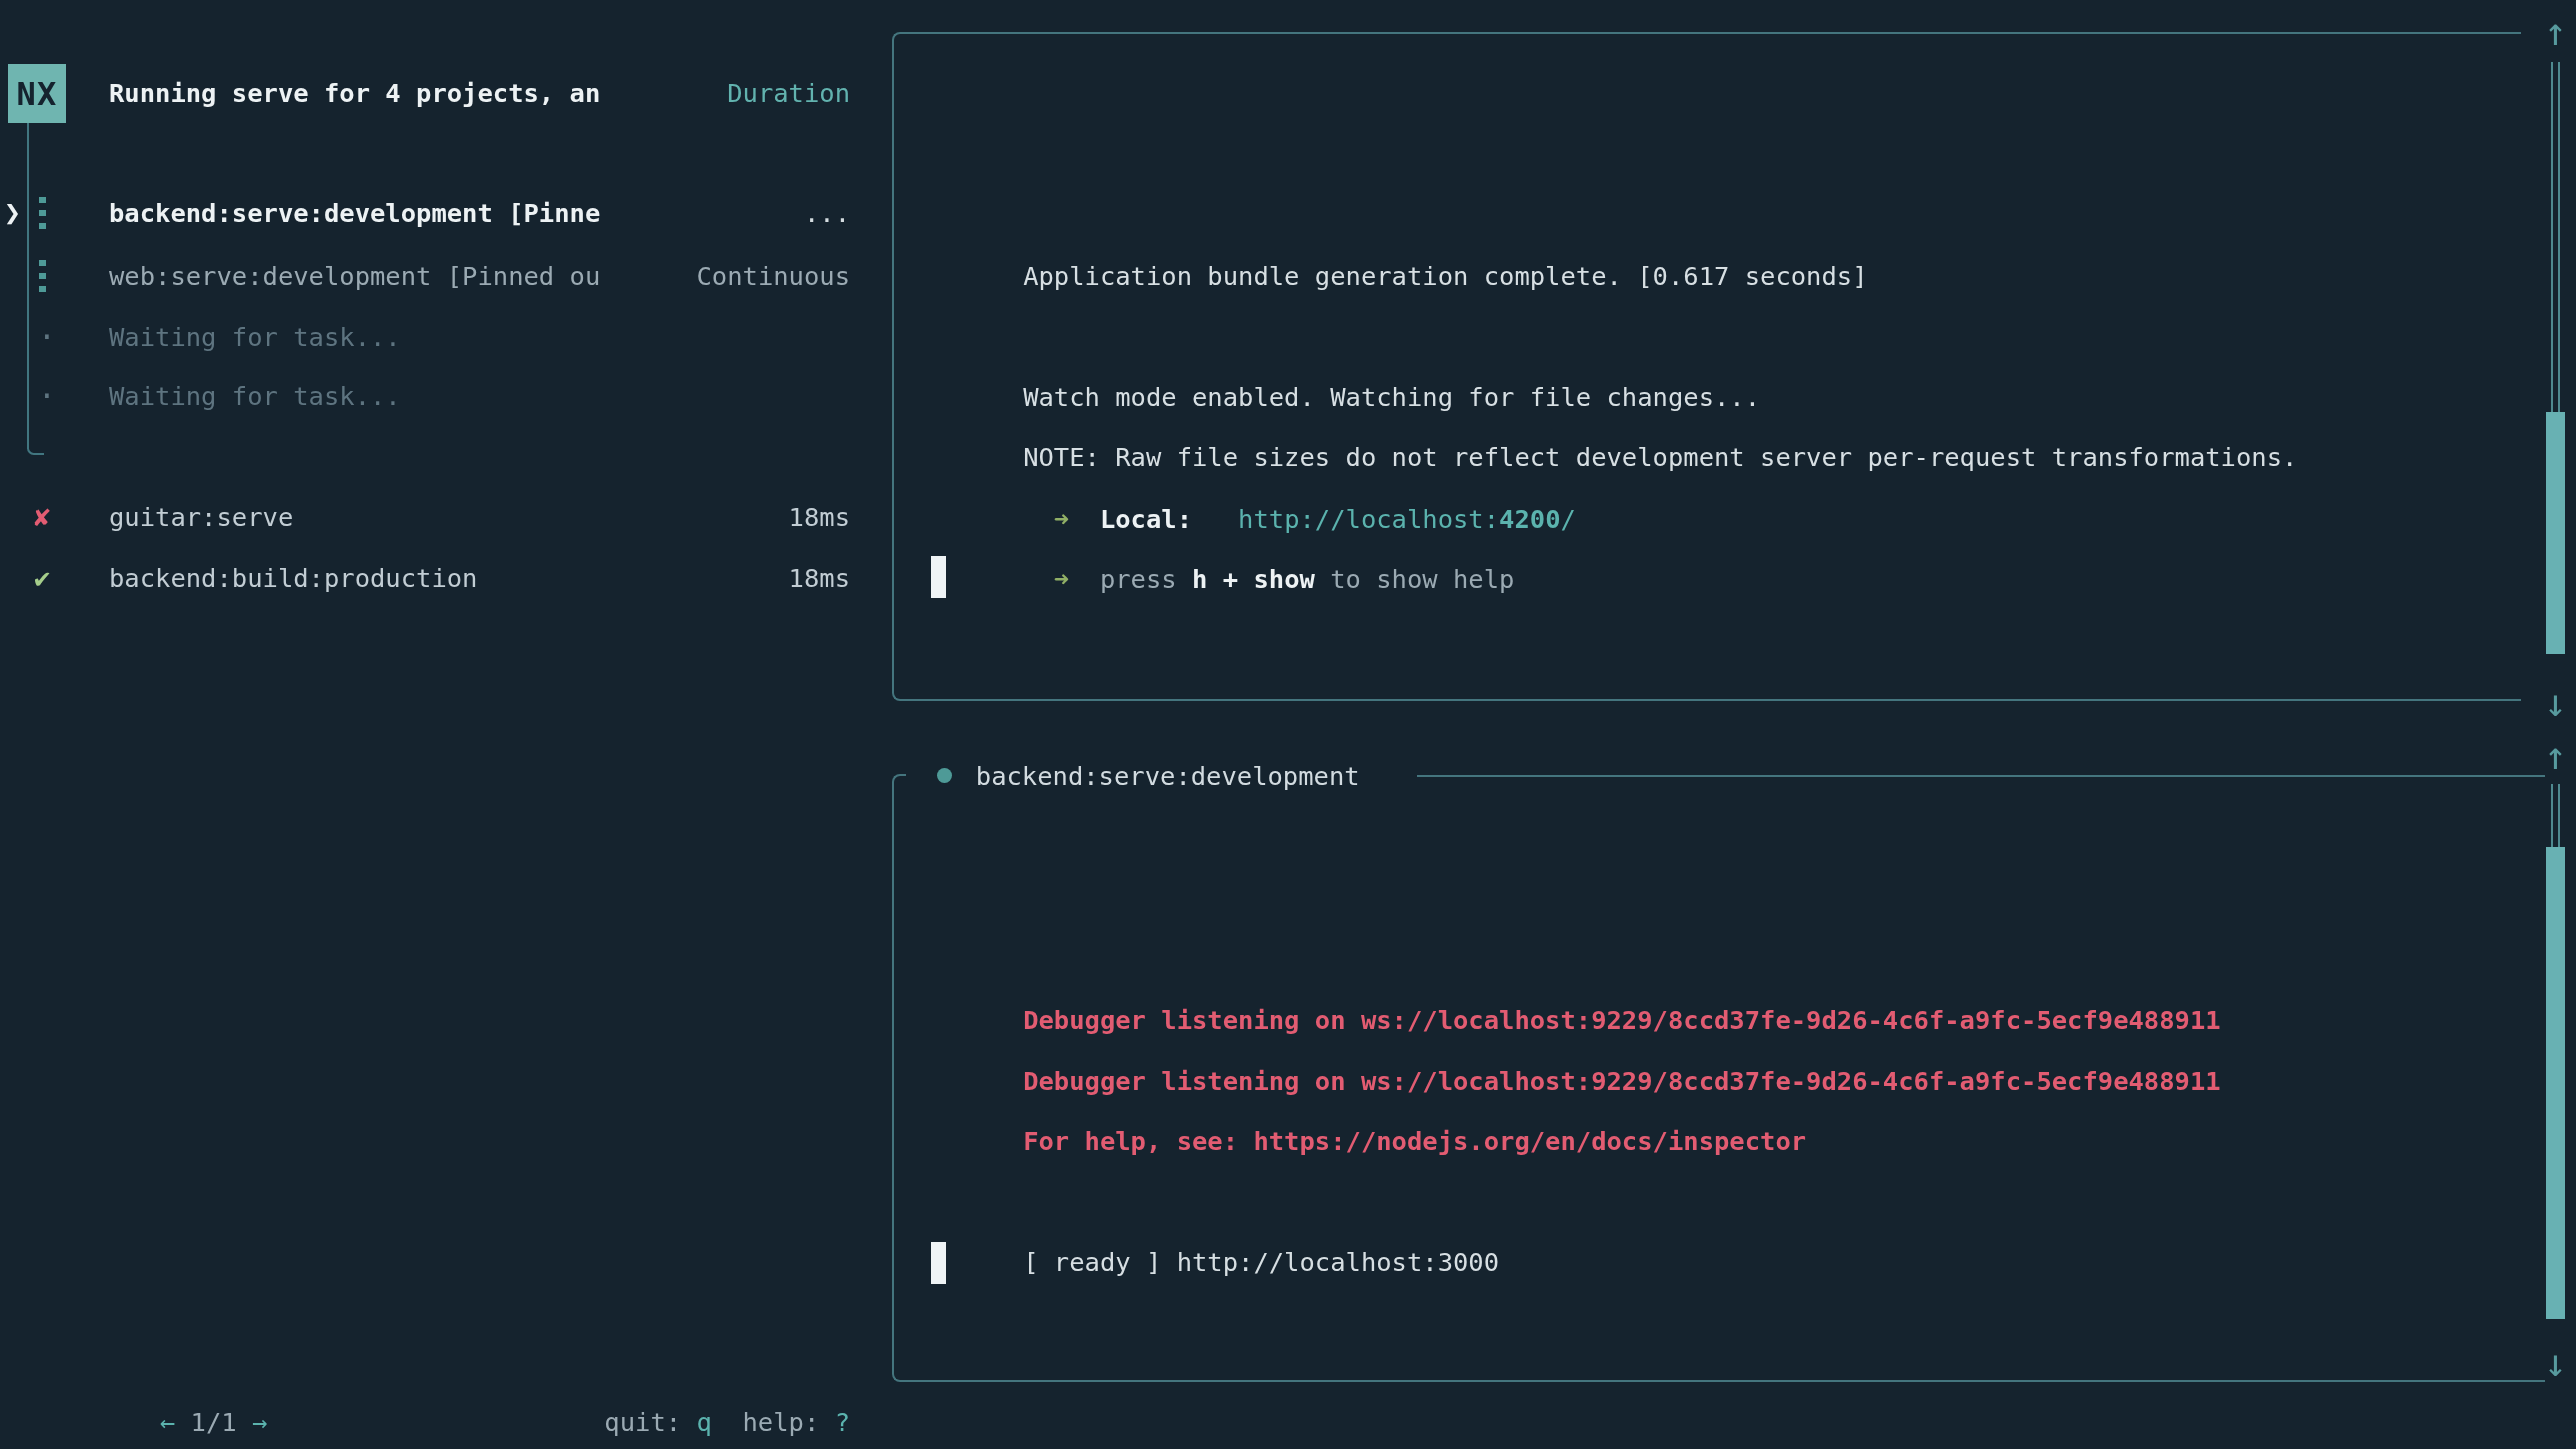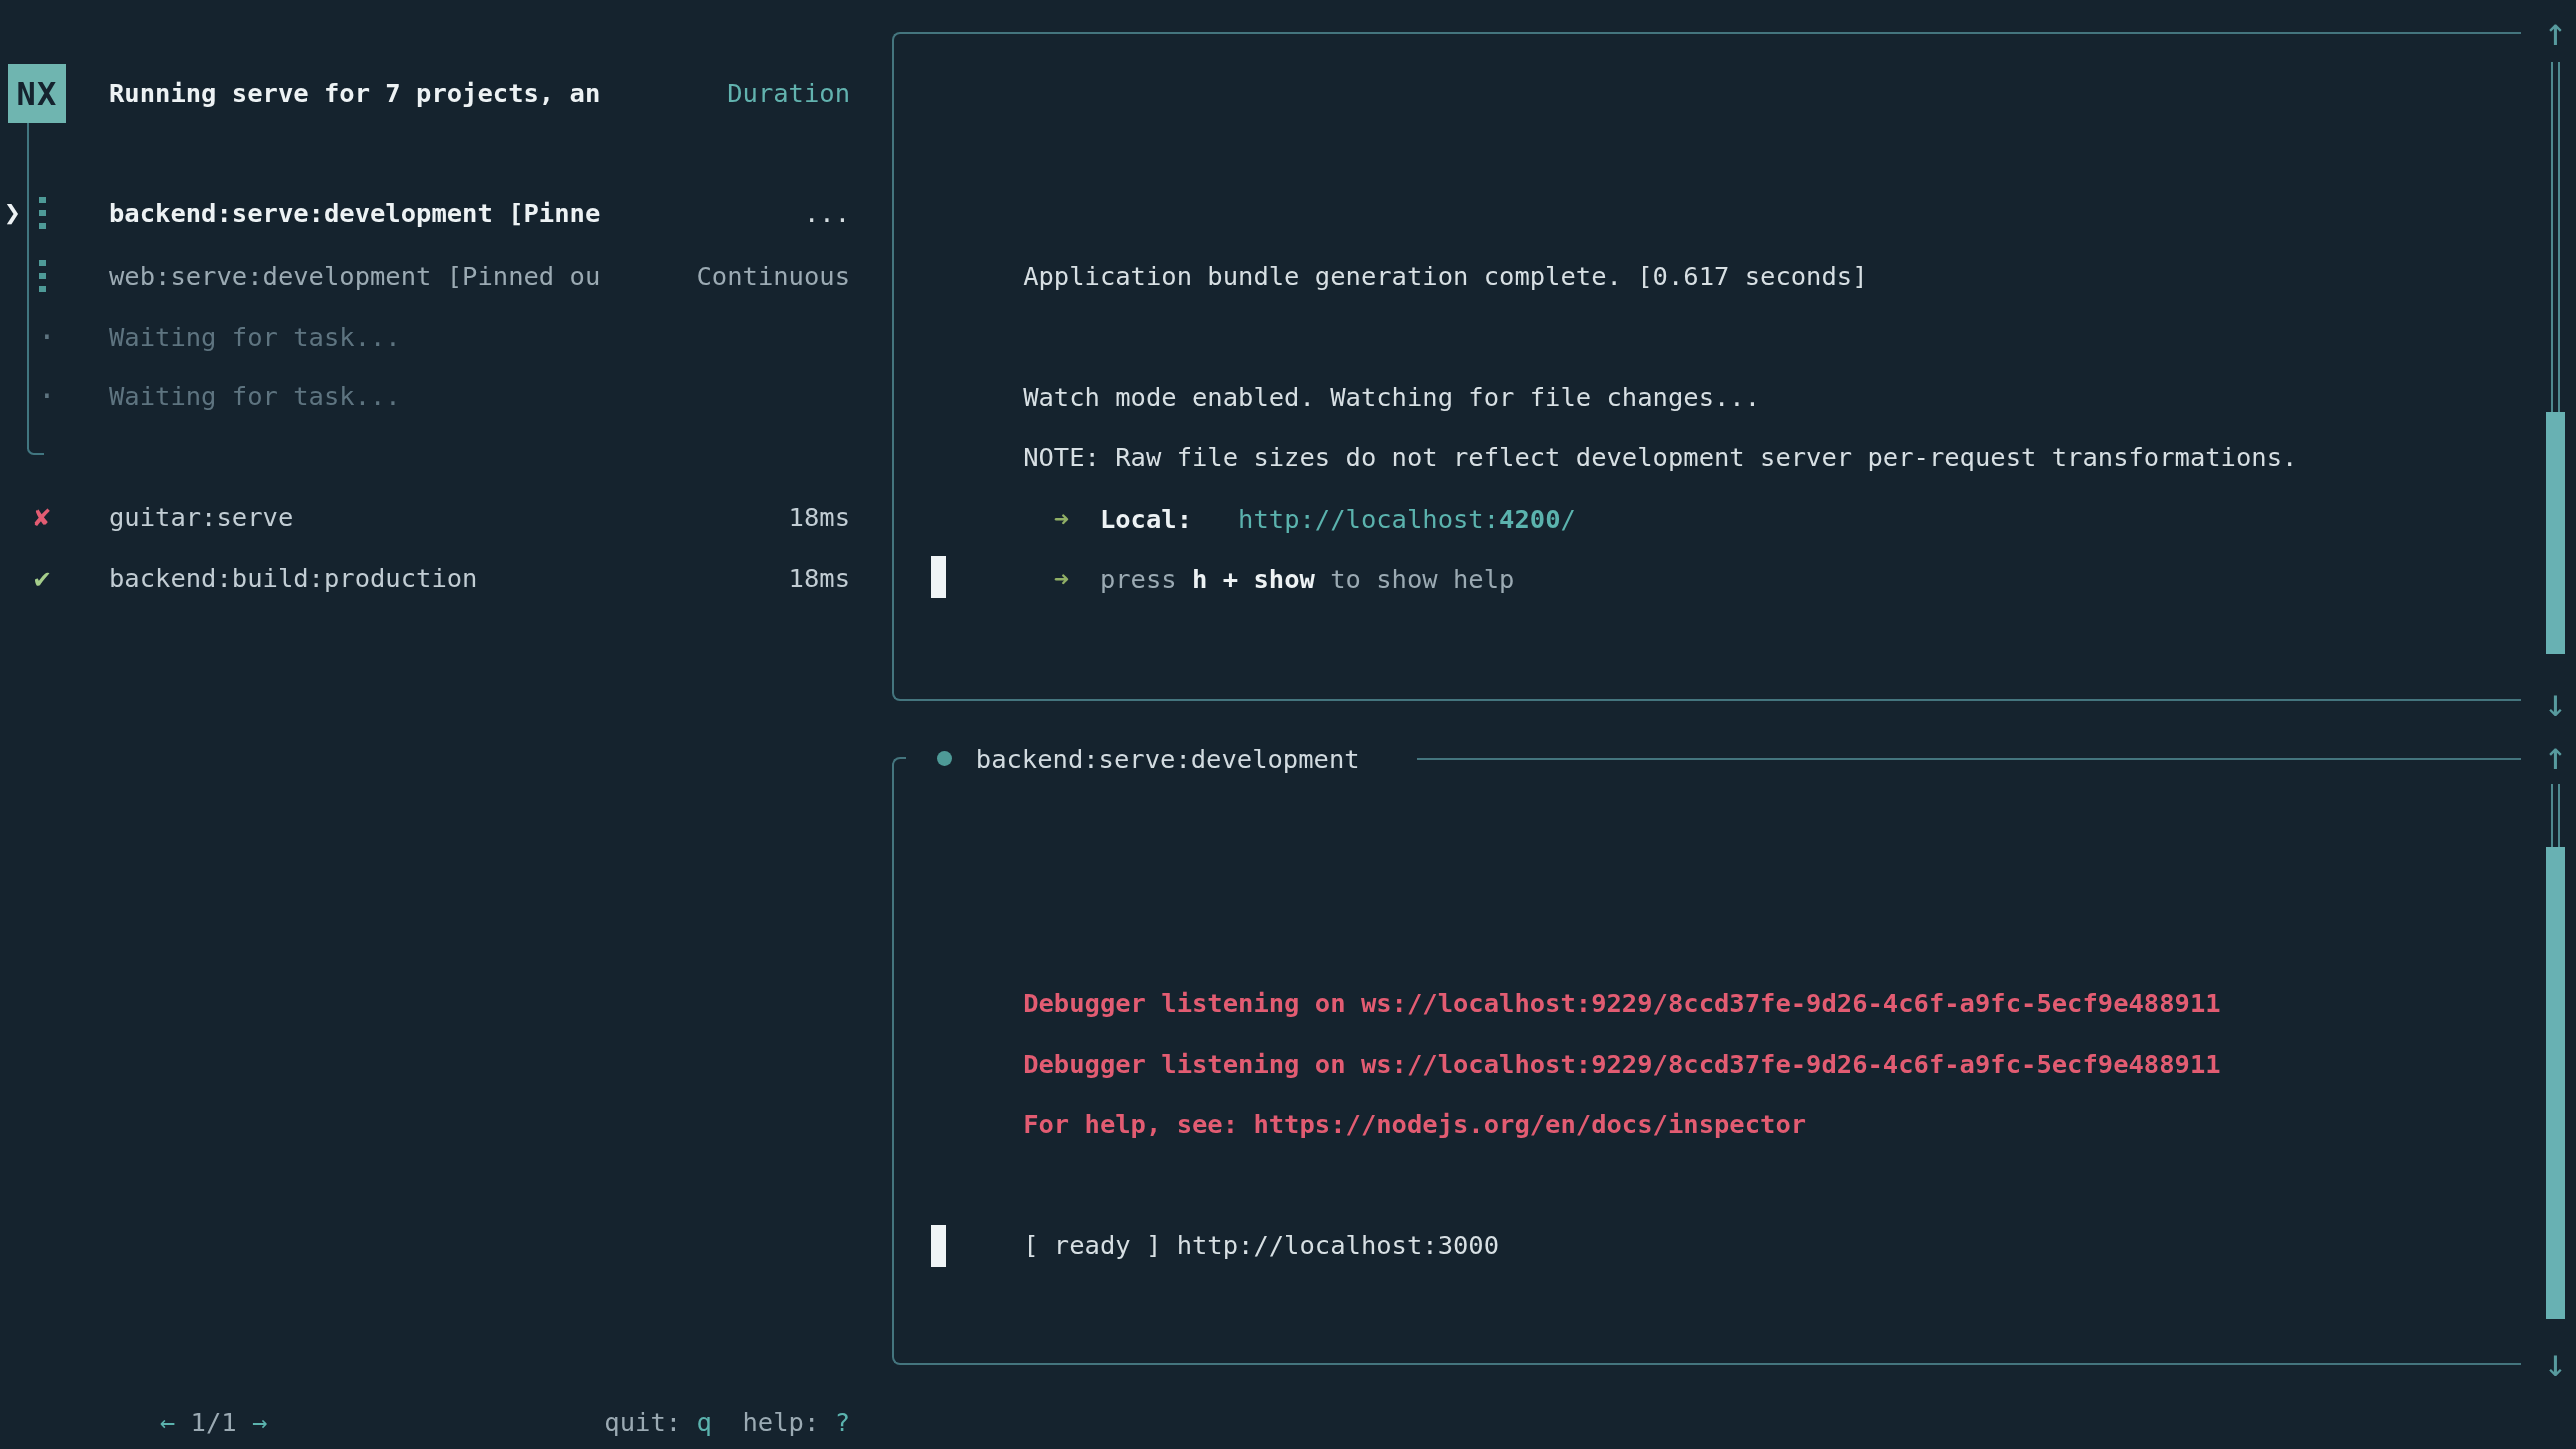--- a/index.html
+++ b/index.html
@@ -53,21 +53,21 @@
   .teal{color:#5BB3AE;}
   .graytxt{color:#9BAAB3;}
 
   
   .panel{
     position:absolute;left:892px;width:1627px;background:#15232E;
     border-left:2px solid #44757E;border-bottom:2px solid #44757E;border-top:2px solid #44757E;
     border-top-left-radius:8px;border-bottom-left-radius:8px;
   }
   .panel-web{top:32px;height:665px;}
-  .panel-backend{top:757px;height:604px;}
+  .panel-backend{top:774px;height:604px;padding-left:24px;}
   .panel-header{
     position:absolute;left:12px;right:0;top:-16px;height:31px;
     display:flex;align-items:center;background:#15232E;
   }
   .status-dot{width:14.8px;height:14.8px;border-radius:50%;background:#4E9A97;margin-left:31px;flex:none;}
   .panel-title{margin-left:24px;color:#D2DBE0;flex:none;}
   .panel-hint{margin-left:39px;color:#4C7E85;flex:none;}
   .panel-header-line{flex:1;height:2px;background:#44757E;margin-left:57px;}
 
   .line{position:absolute;left:37px;height:60px;line-height:60px;white-space:pre;color:#D7DFE3;}
@@ -87,21 +87,21 @@
 </style>
 </head>
 <body>
 
 <div class="screen">
 
   <aside class="sidebar">
 
     <div class="brand-row">
       <div class="nx-logo">NX</div>
-      <div class="app-title pre">Running serve for 7 projects, an</div>
+      <div class="app-title pre">Running serve for 4 projects, an</div>
       <div class="duration-header">Duration</div>
     </div>
 
     <div class="guide-line"></div>
 
     <div class="task-row" style="top:183px;">
       <span class="caret">❯</span>
       <span class="dashes">
           <i></i>
           <i></i>

